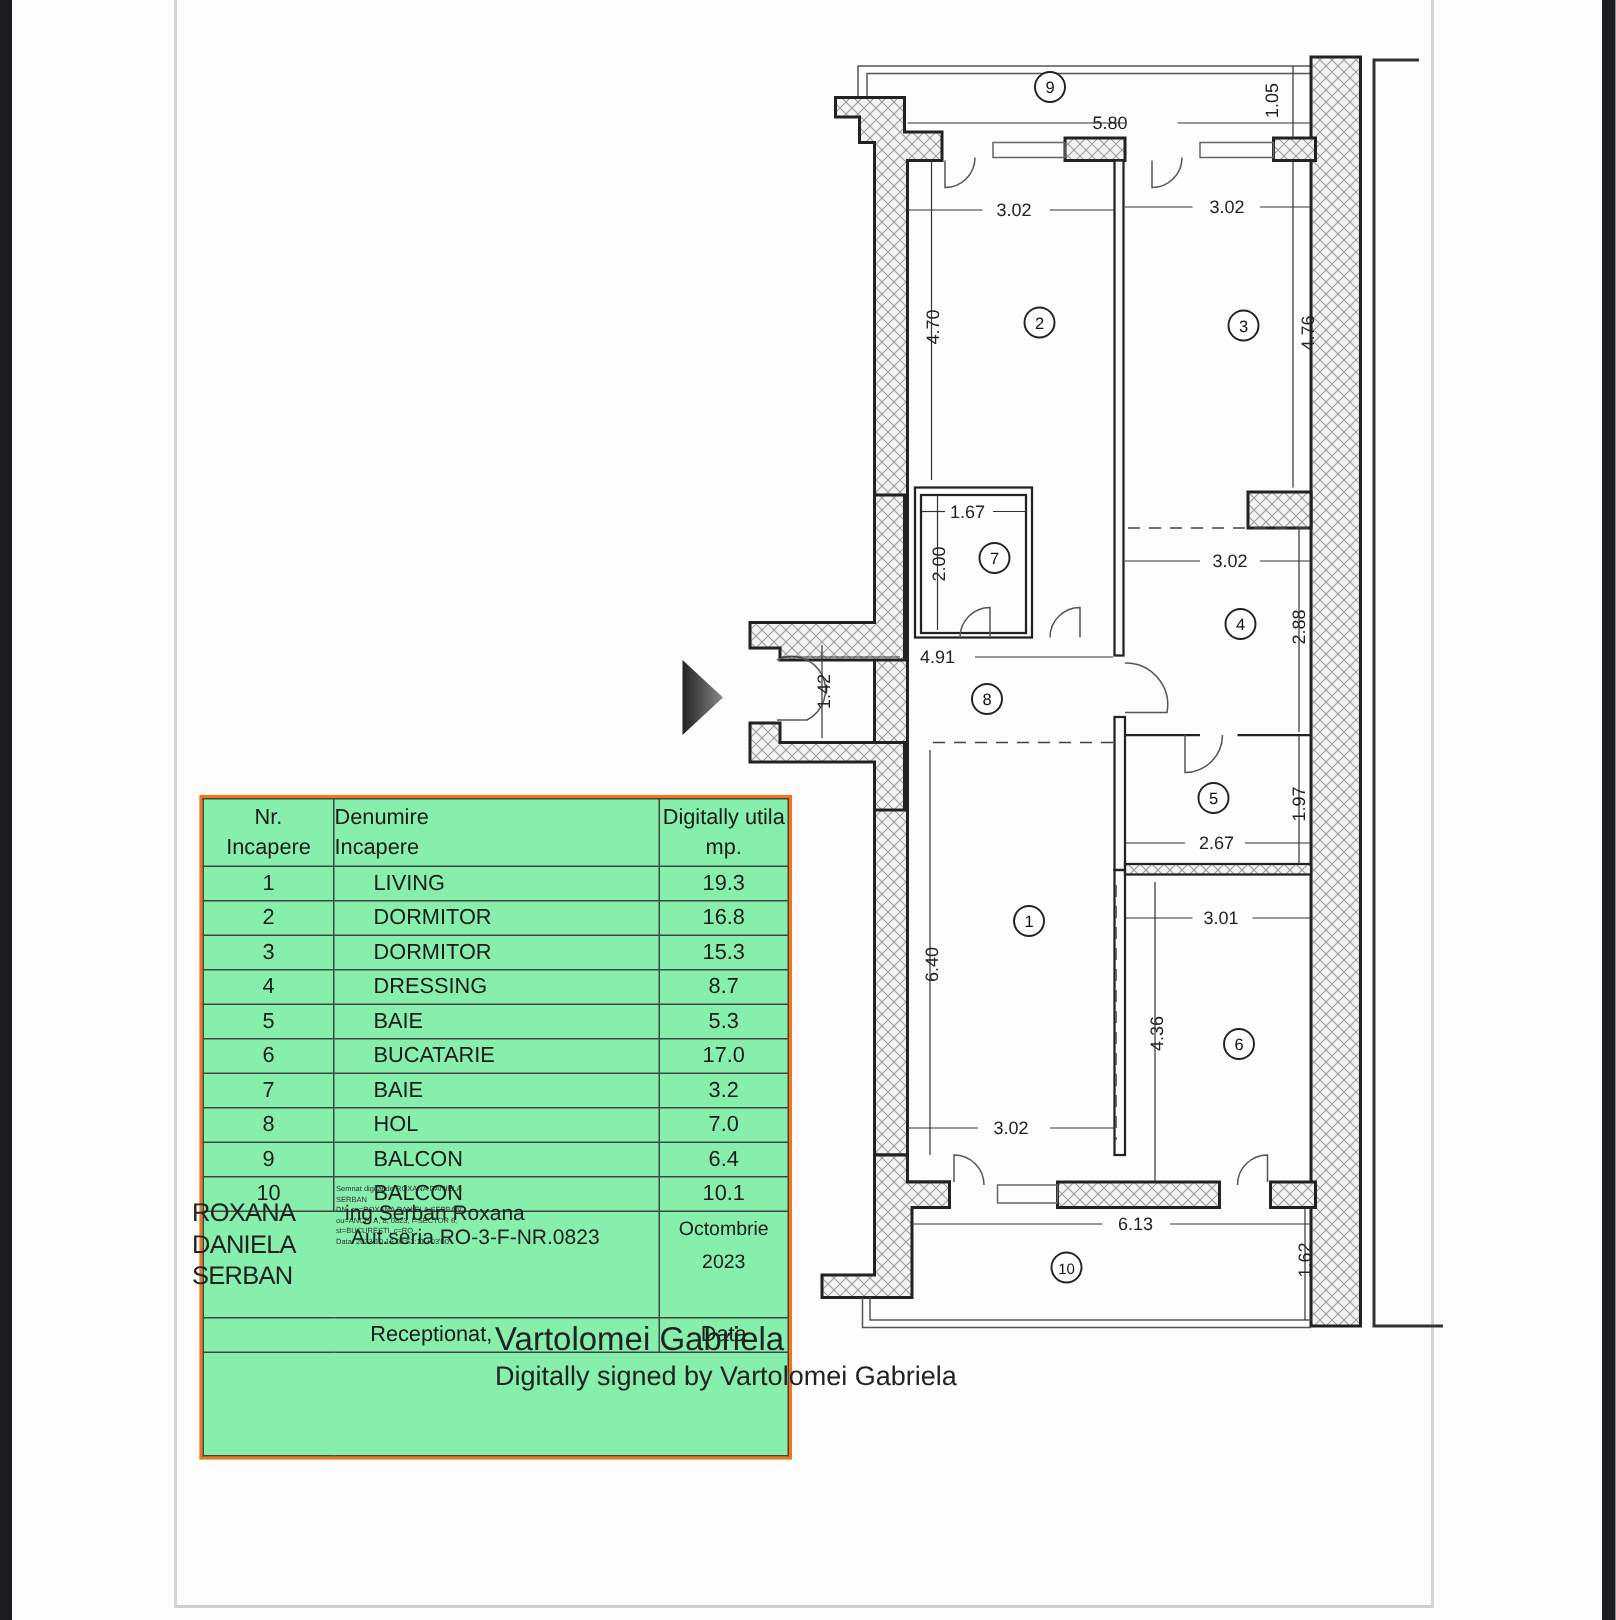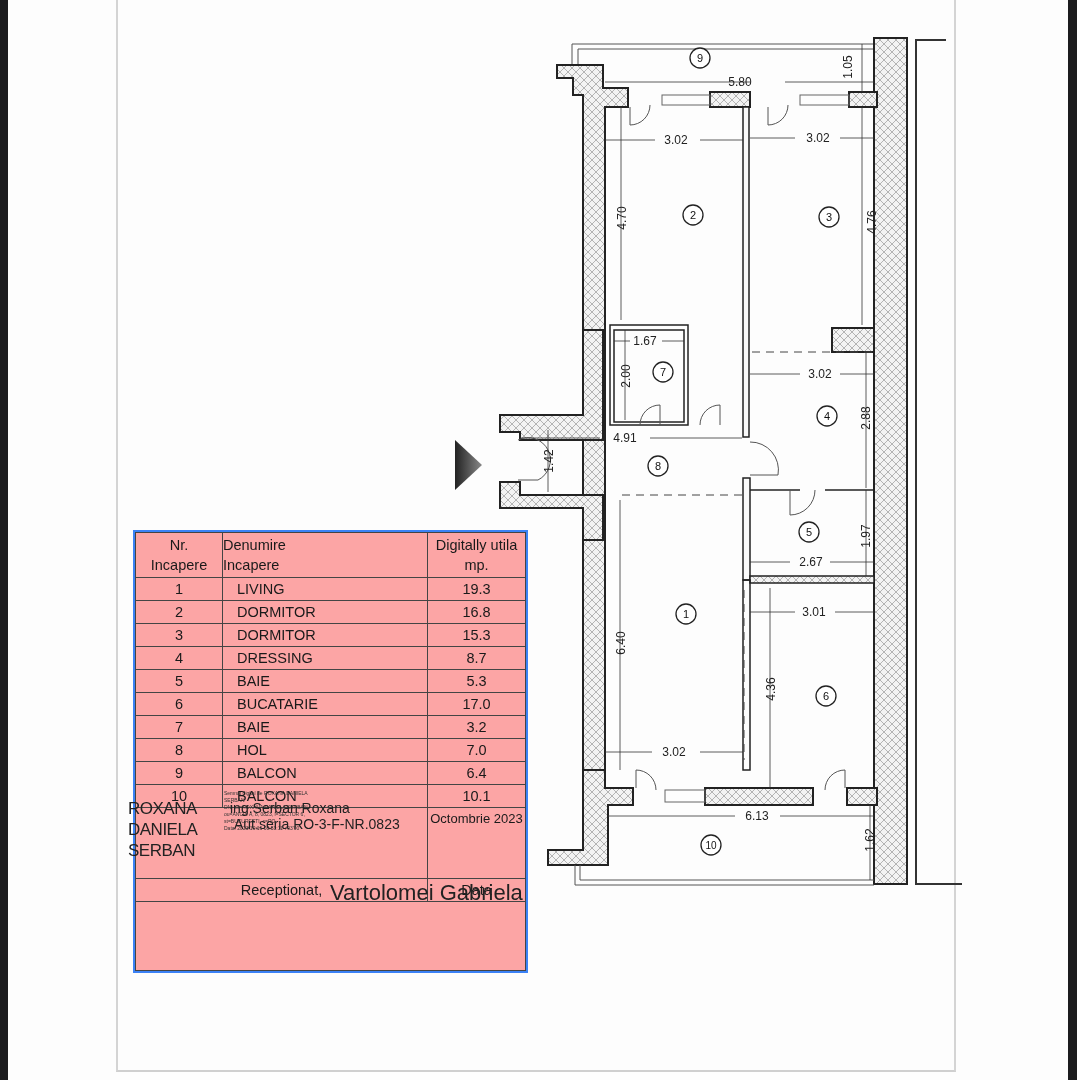--- a/index.html
+++ b/index.html
@@ -1,24 +1,24 @@
 <!DOCTYPE html>
 <html><head>
 <meta charset="utf-8">
 <style>
   html,body{margin:0;padding:0;}
   body{width:1077px;height:1080px;background:#1c1c1e;position:relative;overflow:hidden;font-family:"Liberation Sans",sans-serif;}
   .page{position:absolute;left:8px;top:0;width:1060px;height:1080px;background:#fdfdfd;}
   .page-frame{position:absolute;left:116px;top:0;width:840px;height:1072px;border-left:2px solid #d4d4d4;border-right:2px solid #d4d4d4;border-bottom:2px solid #cfcfcf;box-sizing:border-box;}
   svg.plan{position:absolute;left:0;top:0;}
-  .tbl{position:absolute;left:133px;top:530px;width:395px;border:2px solid #3b82f6;box-sizing:border-box;background:#fca5a5;}
+  .tbl{position:absolute;left:133px;top:530px;width:395px;border:2px solid #f97316;box-sizing:border-box;background:#86efac;}
   .tbl table{border-collapse:collapse;width:100%;font-size:14.5px;color:#1a1a1a;}
   .tbl td{border:1px solid #444;padding:0;height:22px;line-height:22px;}
   .tbl td.c1{width:86px;text-align:center;}
-  .tbl td.c2{width:190px;padding-left:14px;}
+  .tbl td.c2{width:190px;padding-left:26px;}
   .tbl td.c3{text-align:center;}
   .tbl tr.head td{height:44px;line-height:20px;text-align:center;padding:0;}
   .tbl td.full{text-align:center;}
   .tbl tr.sig td{height:70px;position:relative;}
   .tbl tr.blank td{height:68px;}
   .sig-left{position:absolute;left:-8px;top:-10px;font-size:17px;line-height:21px;color:#222;letter-spacing:-0.5px;}
   .sig-mid{position:absolute;left:76px;top:-8px;font-size:14px;line-height:16px;color:#222;}
   .sig-tiny{position:absolute;left:88px;top:-18px;font-size:5px;line-height:7px;color:#333;width:92px;}
   .vg{position:absolute;left:330px;top:880px;color:#222;}
   .vg .name{font-size:22px;line-height:26px;}
@@ -278,13 +278,14 @@
     </tr>
     <tr class="blank">
           <td colspan="3"></td>
         </tr>
   </tbody>
     </table>
 </div>
 
 <div class="vg">
   <div class="name">Vartolomei Gabriela</div>
+  <div class="line">Digitally signed by Vartolomei Gabriela</div>
 </div>
 
 </body></html>

